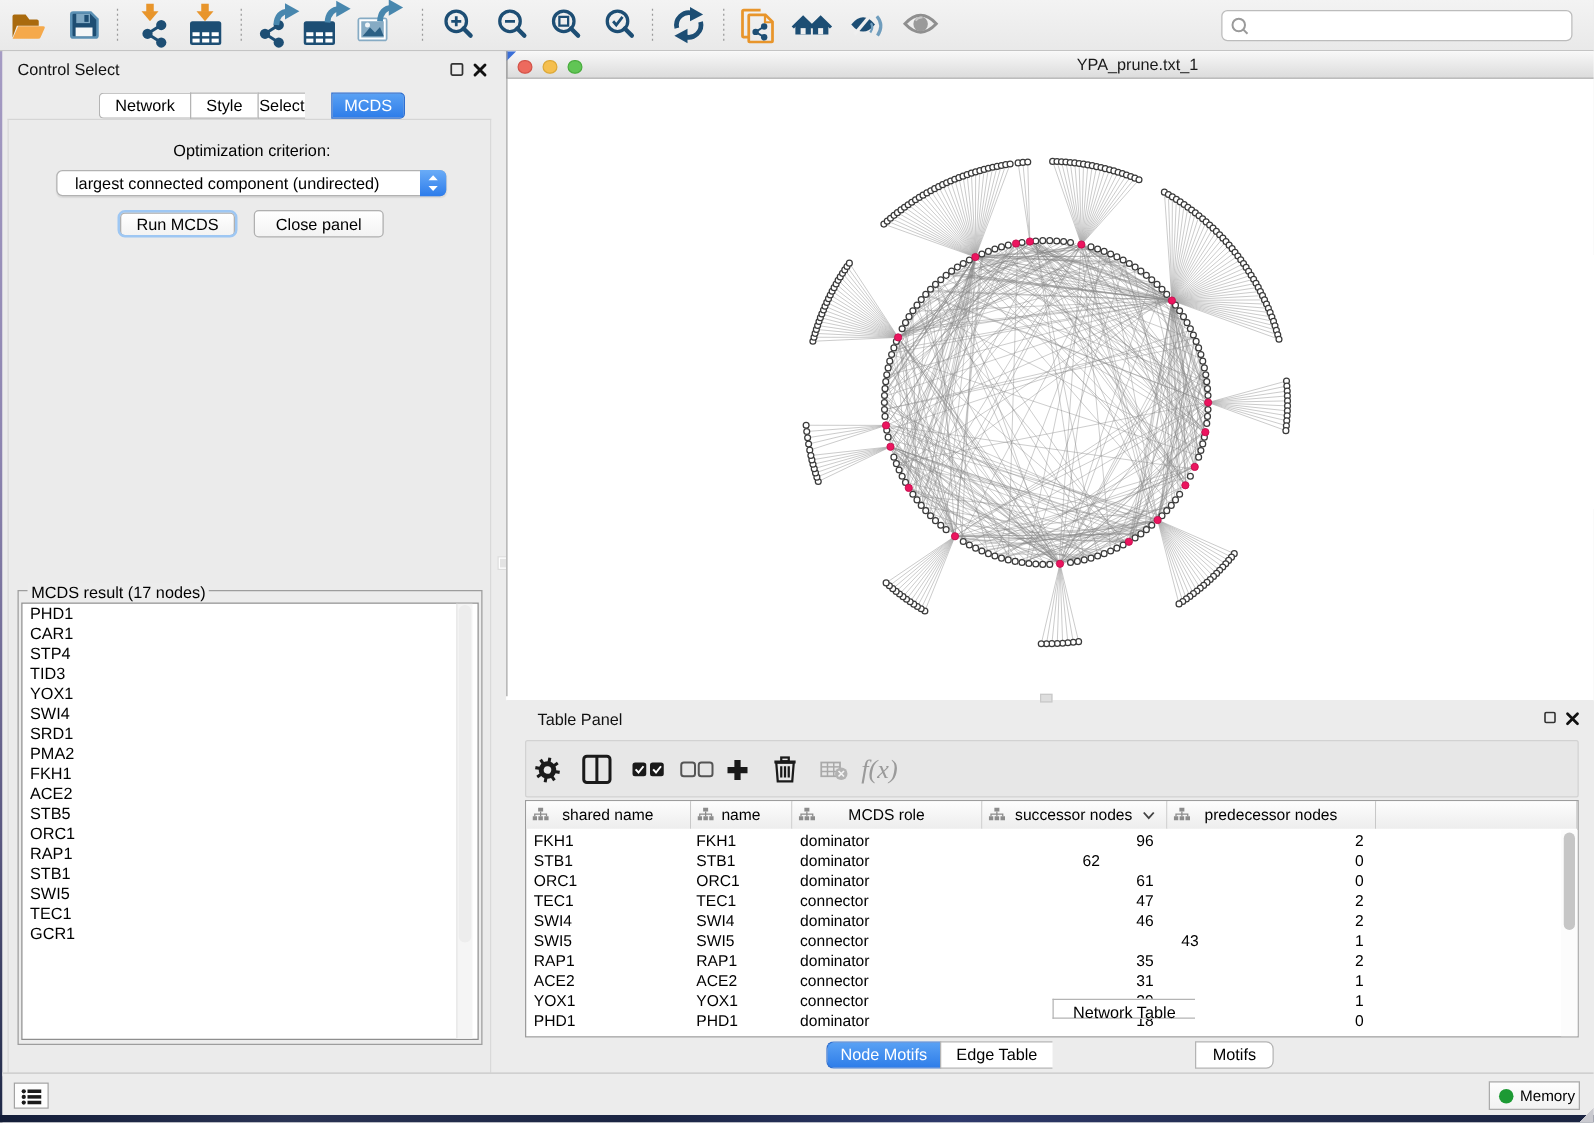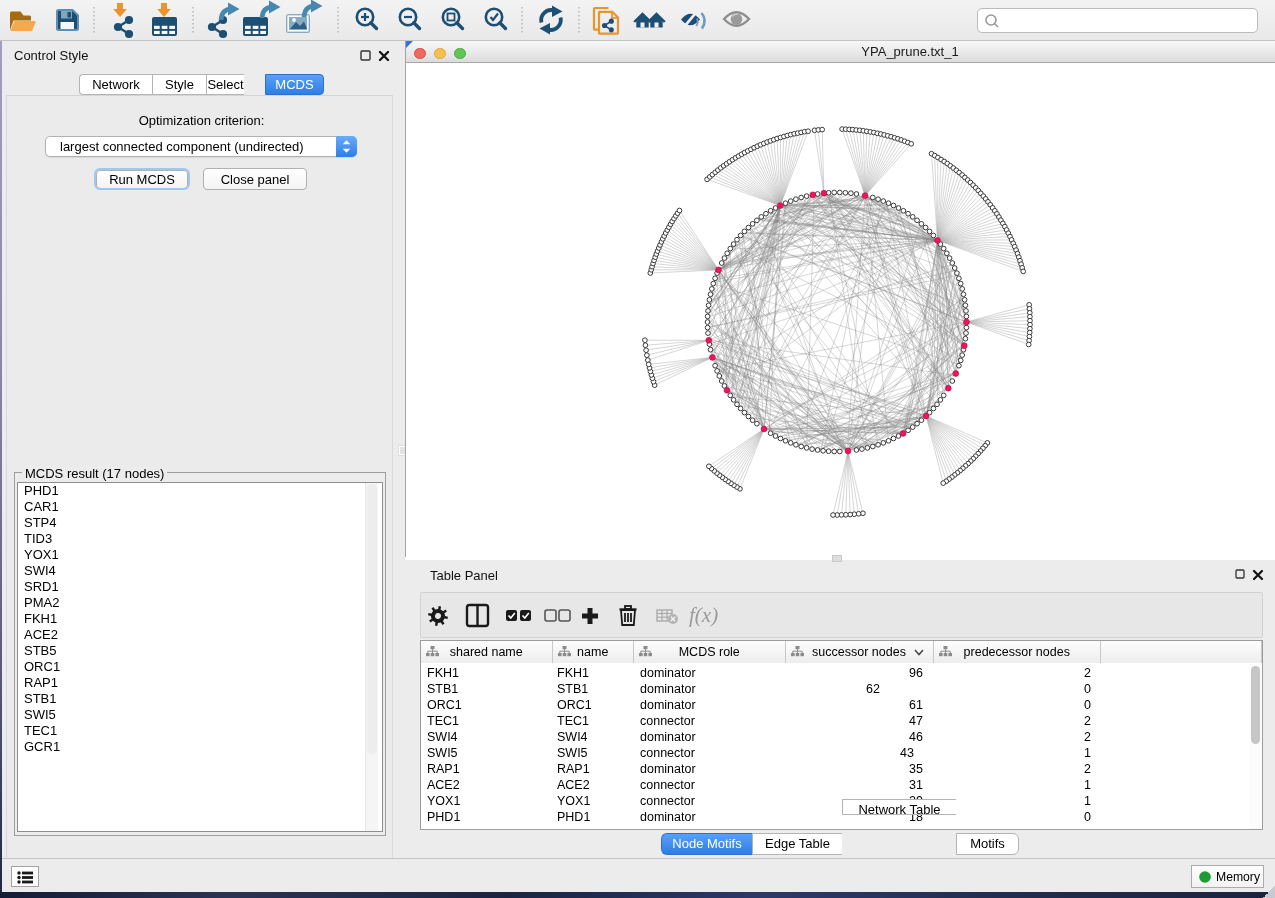--- a/index.html
+++ b/index.html
@@ -213,21 +213,21 @@
 <line x1="579" y1="7" x2="579" y2="34" stroke="#9a9a9a" stroke-width="1" stroke-dasharray="1.5,2.5"></line>
 </svg>
 <div class="abs" style="left:977px;top:8px;width:281px;height:25px;background:#fff;border:1px solid #bcbcbc;border-radius:5px;"></div>
 <svg class="abs" style="left:984px;top:13px" width="16" height="16">
       <circle cx="7" cy="7" r="5" fill="none" stroke="#9a9a9a" stroke-width="1.6"></circle>
       <line x1="10.5" y1="10.5" x2="14" y2="14" stroke="#9a9a9a" stroke-width="1.6"></line>
     </svg>
   </div>
 <div class="abs" id="cpanel"></div>
 <div class="abs" id="cp-inner"></div>
-<div class="abs" id="cp-title">Control Style</div>
+<div class="abs" id="cp-title">Control Select</div>
 <svg class="abs" style="left:360px;top:50px" width="12" height="12">
     <rect x="1" y="1" width="9" height="9" fill="none" stroke="#333" stroke-width="1.4" rx="1"></rect>
   </svg>
 <svg class="abs" style="left:378px;top:50px" width="12" height="12">
     <path d="M2 2 L10 10 M10 2 L2 10" stroke="#111" stroke-width="2.3" stroke-linecap="round"></path>
   </svg>
 <div class="seg first" style="left:79px;top:74px;width:73px;">Network</div>
 <div class="seg" style="left:152px;top:74px;width:54px;">Style</div>
 <div class="seg" style="left:206px;top:74px;width:38px;">Select</div>
 <div class="seg last sel" style="left:265px;top:74px;width:59px;">MCDS</div>
@@ -1290,21 +1290,21 @@
 <div class="tr num" style="left:823px;top:713px;width:100px;">47</div>
 <div class="tr num" style="left:991px;top:713px;width:100px;">2</div>
 <div class="tr" style="left:427px;top:729px;">SWI4</div>
 <div class="tr" style="left:557px;top:729px;">SWI4</div>
 <div class="tr" style="left:640px;top:729px;">dominator</div>
 <div class="tr num" style="left:823px;top:729px;width:100px;">46</div>
 <div class="tr num" style="left:991px;top:729px;width:100px;">2</div>
 <div class="tr" style="left:427px;top:745px;">SWI5</div>
 <div class="tr" style="left:557px;top:745px;">SWI5</div>
 <div class="tr" style="left:640px;top:745px;">connector</div>
-<div class="tr num" style="left:814px;top:745px;width:100px;">43</div>
+<div class="tr num" style="left:859px;top:745px;width:100px;">43</div>
 <div class="tr num" style="left:991px;top:745px;width:100px;">1</div>
 <div class="tr" style="left:427px;top:761px;">RAP1</div>
 <div class="tr" style="left:557px;top:761px;">RAP1</div>
 <div class="tr" style="left:640px;top:761px;">dominator</div>
 <div class="tr num" style="left:823px;top:761px;width:100px;">35</div>
 <div class="tr num" style="left:991px;top:761px;width:100px;">2</div>
 <div class="tr" style="left:427px;top:777px;">ACE2</div>
 <div class="tr" style="left:557px;top:777px;">ACE2</div>
 <div class="tr" style="left:640px;top:777px;">connector</div>
 <div class="tr num" style="left:823px;top:777px;width:100px;">31</div>

